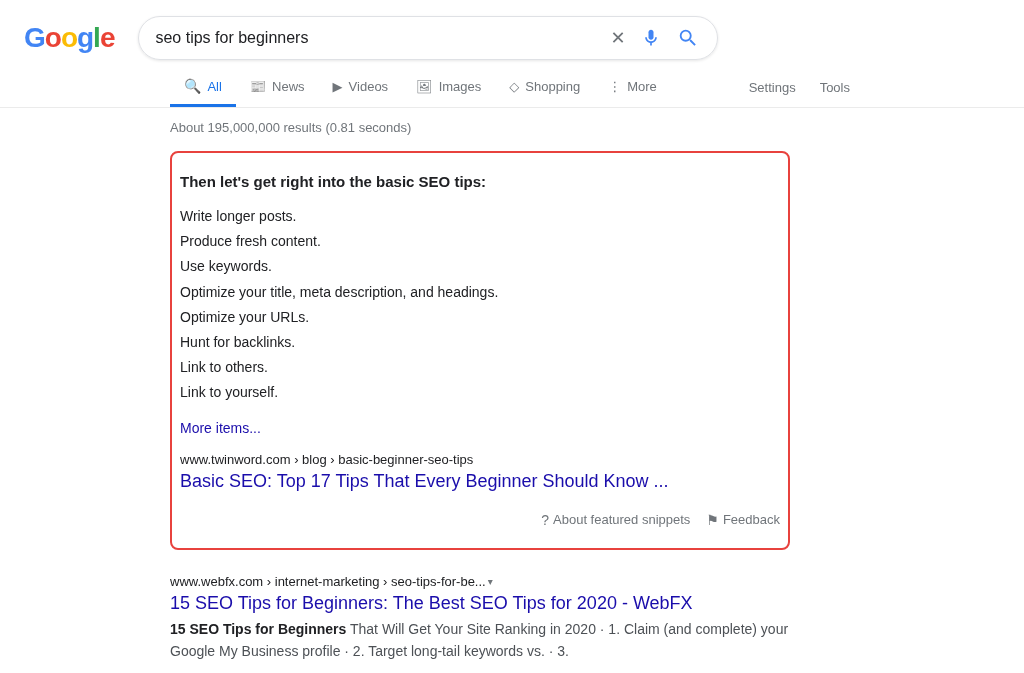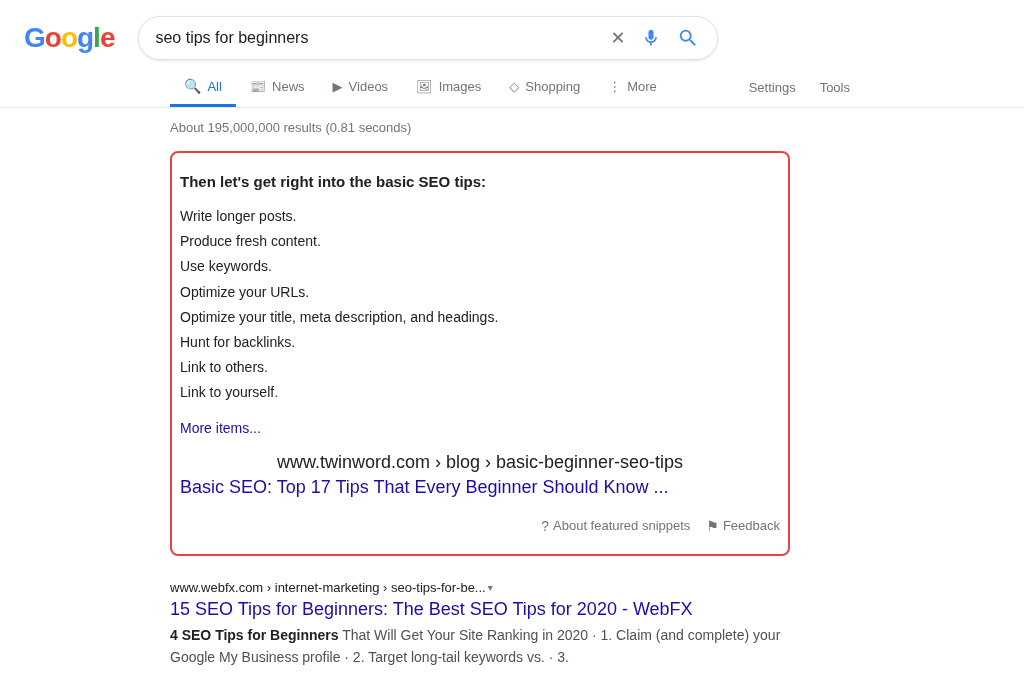--- a/index.html
+++ b/index.html
@@ -148,24 +148,23 @@
     }
     .more-items-link {
       color: #1a0dab;
       font-size: 14px;
       text-decoration: none;
       cursor: pointer;
       display: block;
       margin-bottom: 16px;
     }
     .snippet-source {
-      font-size: 18px;
+      font-size: 13px;
       color: #202124;
       margin-bottom: 4px;
-      text-align: center;
     }
     .snippet-title-link {
       color: #1a0dab;
       font-size: 18px;
       text-decoration: none;
       cursor: pointer;
       display: block;
       margin-top: 2px;
     }
     .snippet-footer {
@@ -304,22 +303,22 @@
 </div>
 
 <div class="main-content">
 
   <div class="featured-snippet">
     <div class="snippet-intro">Then let's get right into the basic SEO tips:</div>
     <ol class="snippet-list">
       <li>Write longer posts.</li>
       <li>Produce fresh content.</li>
       <li>Use keywords.</li>
+      <li>Optimize your title, meta description, and headings.</li>
       <li>Optimize your URLs.</li>
-      <li>Optimize your title, meta description, and headings.</li>
       <li>Hunt for backlinks.</li>
       <li>Link to others.</li>
       <li>Link to yourself.</li>
     </ol>
     <a class="more-items-link">More items...</a>
     <div class="snippet-source">
       <span>www.twinword.com › blog › basic-beginner-seo-tips</span>
     </div>
     <a class="snippet-title-link">Basic SEO: Top 17 Tips That Every Beginner Should Know ...</a>
     <div class="snippet-footer">
@@ -334,17 +333,17 @@
     </div>
   </div>
 
   <div class="second-result">
     <div class="result-url-bar">
       <span>www.webfx.com › internet-marketing › seo-tips-for-be...</span>
       <span class="chevron-down">▾</span>
     </div>
     <a class="result-title-link">15 SEO Tips for Beginners: The Best SEO Tips for 2020 - WebFX</a>
     <div class="result-snippet">
-      <strong>4 SEO Tips for Beginners</strong> That Will Get Your Site Ranking in 2020 · 1. Claim (and complete) your Google My Business profile · 2. Target long-tail keywords vs. · 3.
+      <strong>15 SEO Tips for Beginners</strong> That Will Get Your Site Ranking in 2020 · 1. Claim (and complete) your Google My Business profile · 2. Target long-tail keywords vs. · 3.
     </div>
   </div>
 
 </div>
 
 </body></html>

